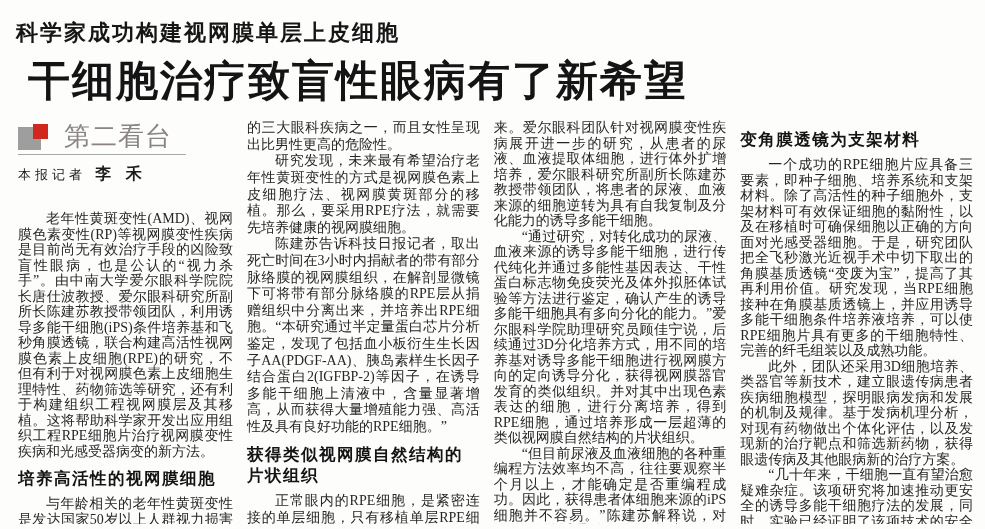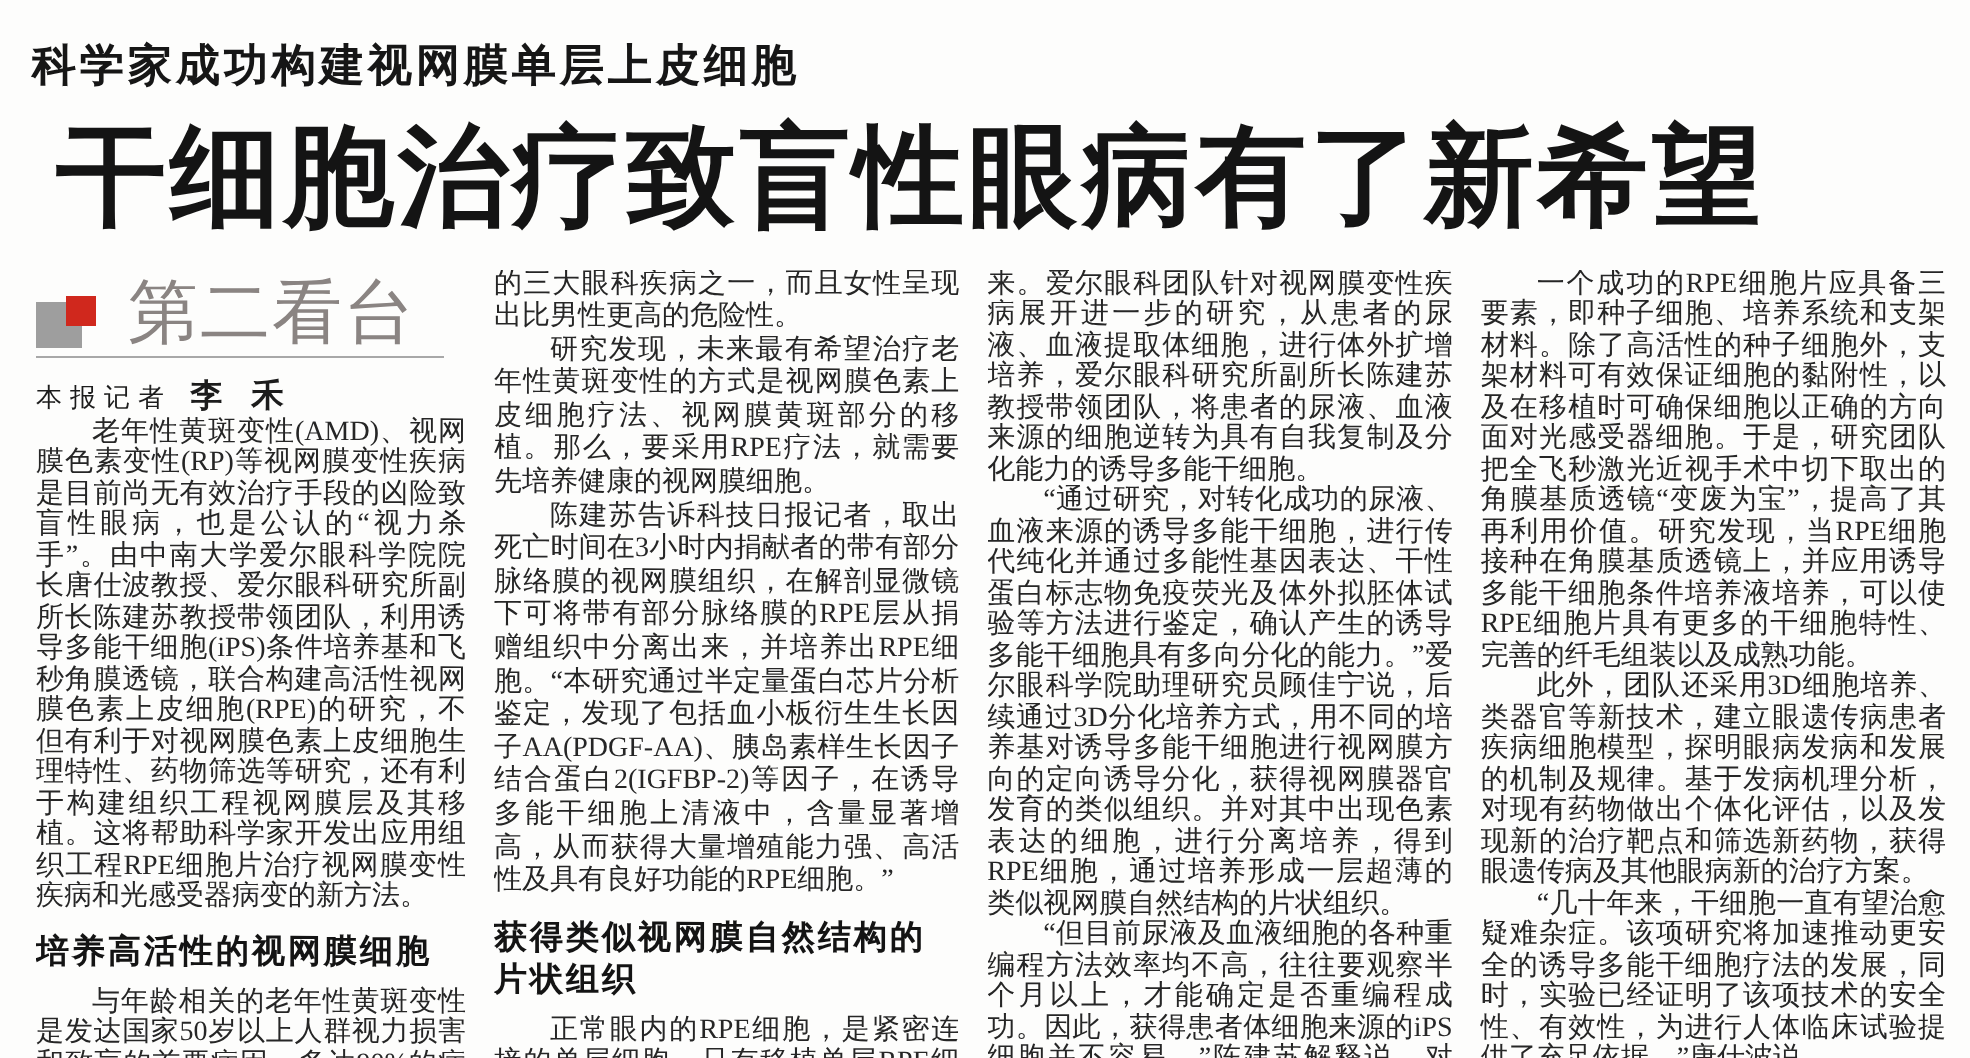--- a/index.html
+++ b/index.html
@@ -19,21 +19,21 @@
   }
   
   .kicker{
     margin:18px 0 0 16px;
     font-size:22px;font-weight:bold;letter-spacing:2px;
     color:#161616;
     font-family:"Liberation Serif","DejaVu Serif",serif;
   }
   .headline{
     margin:10px 0 0 28px;
-    font-size:55px;font-weight:bold;letter-spacing:2px;
+    font-size:42px;font-weight:bold;letter-spacing:2px;
     color:#141414;line-height:1.1;
     font-family:"Liberation Sans","DejaVu Sans",sans-serif;
   }
   
   .content{
     display:flex;gap:14px;
     margin:16px 12px 0 18px;
     height:404px;overflow:hidden;
   }
   .col{flex:1 1 0;overflow:hidden;}
@@ -54,29 +54,29 @@
   
   .masthead{
     display:inline-flex;align-items:flex-end;gap:6px;
     border-bottom:1px solid #a8a8a8;
     padding:4px 14px 4px 0;
   }
   .logo-mark{position:relative;width:40px;height:26px;flex:0 0 auto;}
   .logo-gray-sq{position:absolute;left:0;top:3px;width:23px;height:23px;background:var(--logo-gray);}
   .logo-red-sq{position:absolute;left:15px;top:0;width:15px;height:15px;background:var(--accent-red);}
   .section-title{
-    font-size:35px;color:var(--section-text);
+    font-size:26px;color:var(--section-text);
     letter-spacing:1px;line-height:1;
     font-family:"Liberation Serif","DejaVu Serif",serif;
   }
   .byline{margin-top:9px;font-size:13px;color:#1c1c1c;}
   .byline .byline-label{letter-spacing:4px;}
   .byline .reporter{font-weight:bold;font-size:16px;letter-spacing:5px;margin-left:6px;
     font-family:"Liberation Sans","DejaVu Sans",sans-serif;}
-  .col-1 .lead-block{}
+  .col-1 .lead-block{margin-top:26px;}
 </style>
 </head>
 <body>
 
 <div class="page">
 
   <div class="kicker">科学家成功构建视网膜单层上皮细胞</div>
   <h1 class="headline">干细胞治疗致盲性眼病有了新希望</h1>
 
   <div class="content">
@@ -107,19 +107,20 @@
 
     </div>
 
     <div class="col col-3">
       <p class="para cont">来。爱尔眼科团队针对视网膜变性疾病展开进一步的研究，从患者的尿液、血液提取体细胞，进行体外扩增培养，爱尔眼科研究所副所长陈建苏教授带领团队，将患者的尿液、血液来源的细胞逆转为具有自我复制及分化能力的诱导多能干细胞。</p>
       <p class="para">“通过研究，对转化成功的尿液、血液来源的诱导多能干细胞，进行传代纯化并通过多能性基因表达、干性蛋白标志物免疫荧光及体外拟胚体试验等方法进行鉴定，确认产生的诱导多能干细胞具有多向分化的能力。”爱尔眼科学院助理研究员顾佳宁说，后续通过3D分化培养方式，用不同的培养基对诱导多能干细胞进行视网膜方向的定向诱导分化，获得视网膜器官发育的类似组织。并对其中出现色素表达的细胞，进行分离培养，得到RPE细胞，通过培养形成一层超薄的类似视网膜自然结构的片状组织。</p>
       <p class="para">“但目前尿液及血液细胞的各种重编程方法效率均不高，往往要观察半个月以上，才能确定是否重编程成功。因此，获得患者体细胞来源的iPS细胞并不容易。”陈建苏解释说，对iPS细胞的诱导分化存在多种影响因素，如初始细胞的密度及iPS细胞状态等。因此，通过iPS细胞诱导分化得到的RPE细胞色素表达情况不稳定，还需进一步控制各个变量，获得稳定分化成优质</p>
     </div>
 
     <div class="col col-4">
+      <div class="colhead">变角膜透镜为支架材料</div>
       <p class="para">一个成功的RPE细胞片应具备三要素，即种子细胞、培养系统和支架材料。除了高活性的种子细胞外，支架材料可有效保证细胞的黏附性，以及在移植时可确保细胞以正确的方向面对光感受器细胞。于是，研究团队把全飞秒激光近视手术中切下取出的角膜基质透镜“变废为宝”，提高了其再利用价值。研究发现，当RPE细胞接种在角膜基质透镜上，并应用诱导多能干细胞条件培养液培养，可以使RPE细胞片具有更多的干细胞特性、完善的纤毛组装以及成熟功能。</p>
       <p class="para">此外，团队还采用3D细胞培养、类器官等新技术，建立眼遗传病患者疾病细胞模型，探明眼病发病和发展的机制及规律。基于发病机理分析，对现有药物做出个体化评估，以及发现新的治疗靶点和筛选新药物，获得眼遗传病及其他眼病新的治疗方案。</p>
       <p class="para">“几十年来，干细胞一直有望治愈疑难杂症。该项研究将加速推动更安全的诱导多能干细胞疗法的发展，同时，实验已经证明了该项技术的安全性、有效性，为进行人体临床试验提供了充足依据。”唐仕波说。</p>
     </div>
 
   </div>
 </div>
 
 </body></html>

